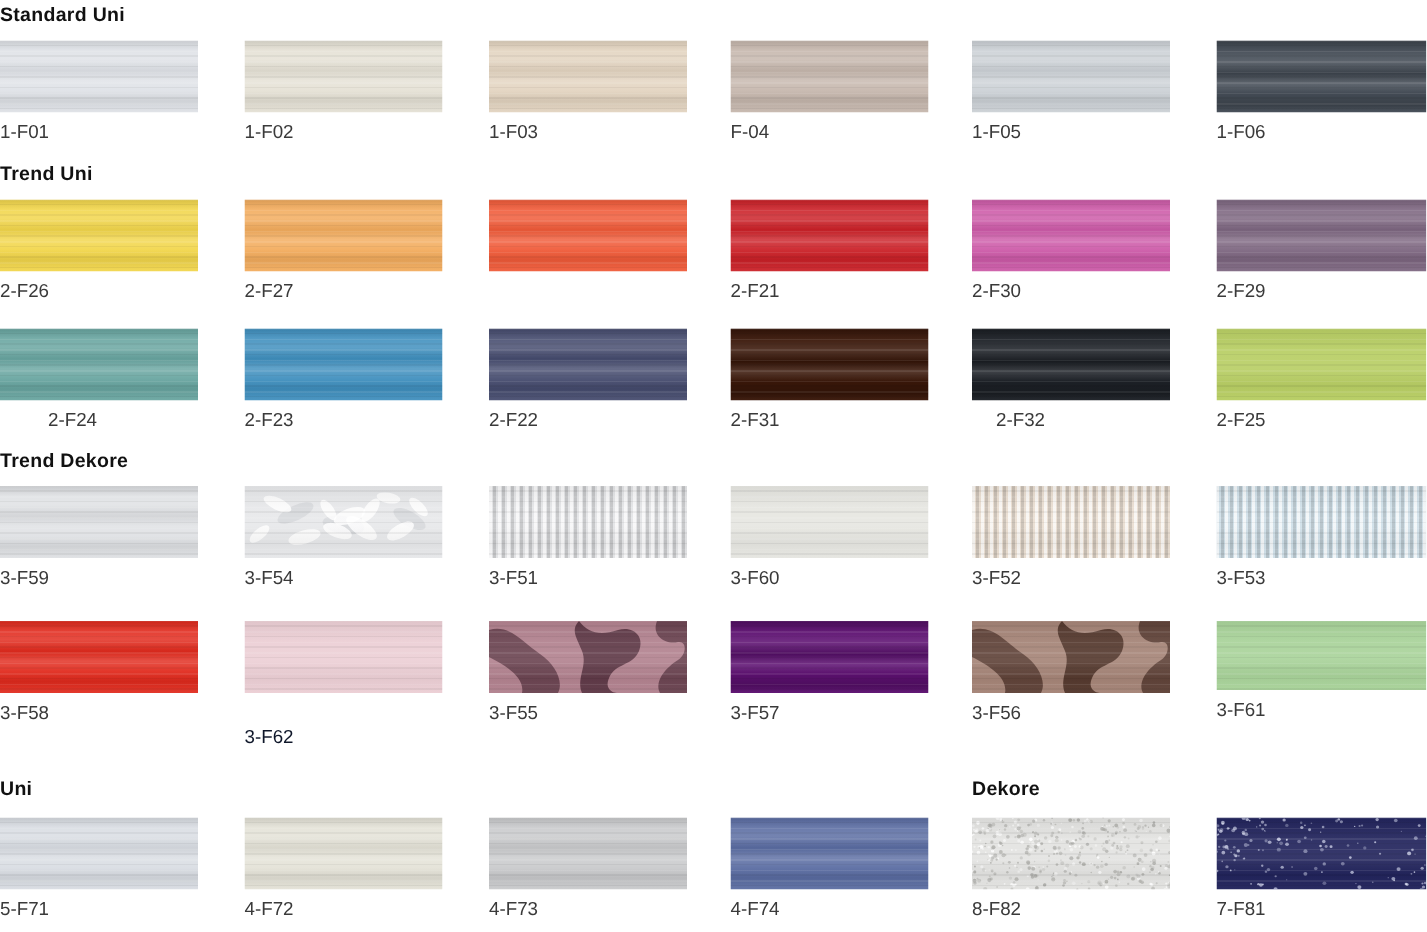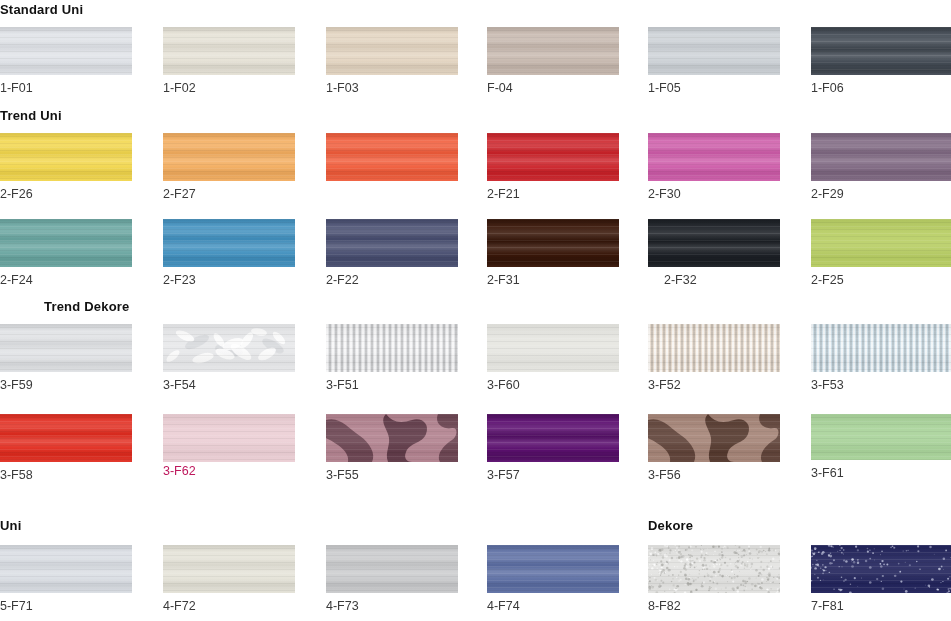--- a/index.html
+++ b/index.html
@@ -122,21 +122,21 @@
     white-space: nowrap;
     line-height: 14px;
   }
 </style>
 </head>
 <body style="background: rgb(255, 255, 255);">
 
 <div id="board">
     <div class="section-title" style="left: 0px; top: 2px;">Standard Uni</div>
     <div class="section-title" style="left: 0px; top: 108px;">Trend Uni</div>
-    <div class="section-title" style="left: 0px; top: 299px; padding-left: 44px;">Trend Dekore</div>
+    <div class="section-title" style="left: 0px; top: 299px;">Trend Dekore</div>
     <div class="section-title" style="left: 0px; top: 518px;">Uni</div>
     <div class="section-title" style="left: 648px; top: 518px;">Dekore</div>
     <div class="swatch-cell" style="left: 0px; top: 27px; width: 132px; height: 48px;">
       <div class="swatch">
         <div class="base" style="background: rgb(223, 226, 231);"></div>
         <div class="weave"></div>
         <div class="shade shade-soft"></div>
       </div>
     </div>
     <div class="swatch-label" style="left: 0px; top: 81px; color: rgb(58, 58, 58);">1-F01</div>
@@ -228,21 +228,21 @@
       </div>
     </div>
     <div class="swatch-label" style="left: 811px; top: 187px; color: rgb(58, 58, 58);">2-F29</div>
     <div class="swatch-cell" style="left: 0px; top: 219px; width: 132px; height: 48px;">
       <div class="swatch">
         <div class="base" style="background: rgb(104, 165, 160);"></div>
         <div class="weave"></div>
         <div class="shade shade-soft"></div>
       </div>
     </div>
-    <div class="swatch-label" style="left: 0px; top: 273px; color: rgb(58, 58, 58);">2-F24</div>
+    <div class="swatch-label" style="left: 0px; top: 273px; color: rgb(58, 58, 58); padding-left: 32px;">2-F24</div>
     <div class="swatch-cell" style="left: 163px; top: 219px; width: 132px; height: 48px;">
       <div class="swatch">
         <div class="base" style="background: rgb(63, 143, 190);"></div>
         <div class="weave"></div>
         <div class="shade shade-soft"></div>
       </div>
     </div>
     <div class="swatch-label" style="left: 163px; top: 273px; color: rgb(58, 58, 58);">2-F23</div>
     <div class="swatch-cell" style="left: 326px; top: 219px; width: 132px; height: 48px;">
       <div class="swatch">
@@ -351,21 +351,21 @@
       </div>
     </div>
     <div class="swatch-label" style="left: 0px; top: 468px; color: rgb(58, 58, 58);">3-F58</div>
     <div class="swatch-cell" style="left: 163px; top: 414px; width: 132px; height: 48px;">
       <div class="swatch">
         <div class="base" style="background: rgb(236, 207, 213);"></div>
         <div class="weave"></div>
         <div class="shade shade-flat"></div>
       </div>
     </div>
-    <div class="swatch-label" style="left: 163px; top: 464px; color: #be185d;">3-F62</div>
+    <div class="swatch-label" style="left: 163px; top: 484px; color: #0f172a;">3-F62</div>
     <div class="swatch-cell" style="left: 326px; top: 414px; width: 132px; height: 48px;">
       <div class="swatch">
         <div class="base" style="background: rgb(178, 130, 143);"></div>
         <div class="organic"><svg width="100%" height="100%" viewBox="0 0 132 48" preserveAspectRatio="none">
             <path d="M0,6 C14,2 22,14 34,22 C44,29 50,40 46,48 L22,48 C24,38 12,30 0,24 Z" fill="#4e2b38" opacity="0.7"></path>
             <path d="M60,0 C66,8 74,10 86,6 C96,3 104,10 100,20 C96,30 84,28 80,38 C77,45 82,48 86,48 L62,48 C58,38 66,30 62,20 C59,12 54,6 60,0 Z" fill="#4e2b38" opacity="0.82"></path>
             <path d="M112,0 C108,10 118,16 126,14 C132,13 132,22 126,26 C118,31 110,40 114,48 L132,48 L132,0 Z" fill="#4e2b38" opacity="0.7"></path>
           </svg></div>
         <div class="weave"></div>
         <div class="shade shade-flat"></div>

